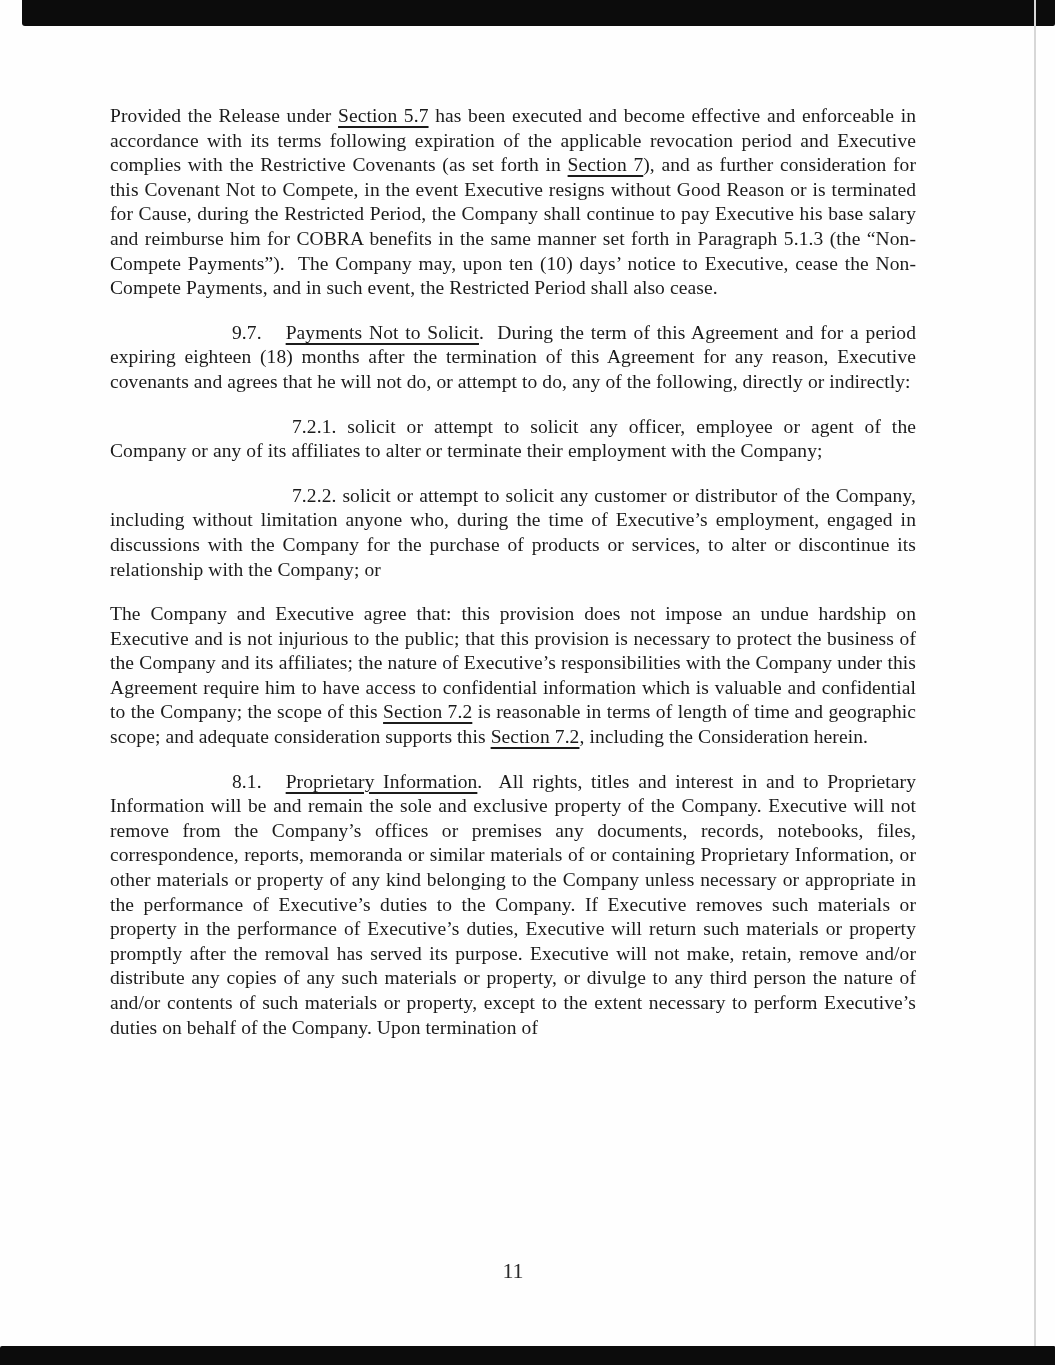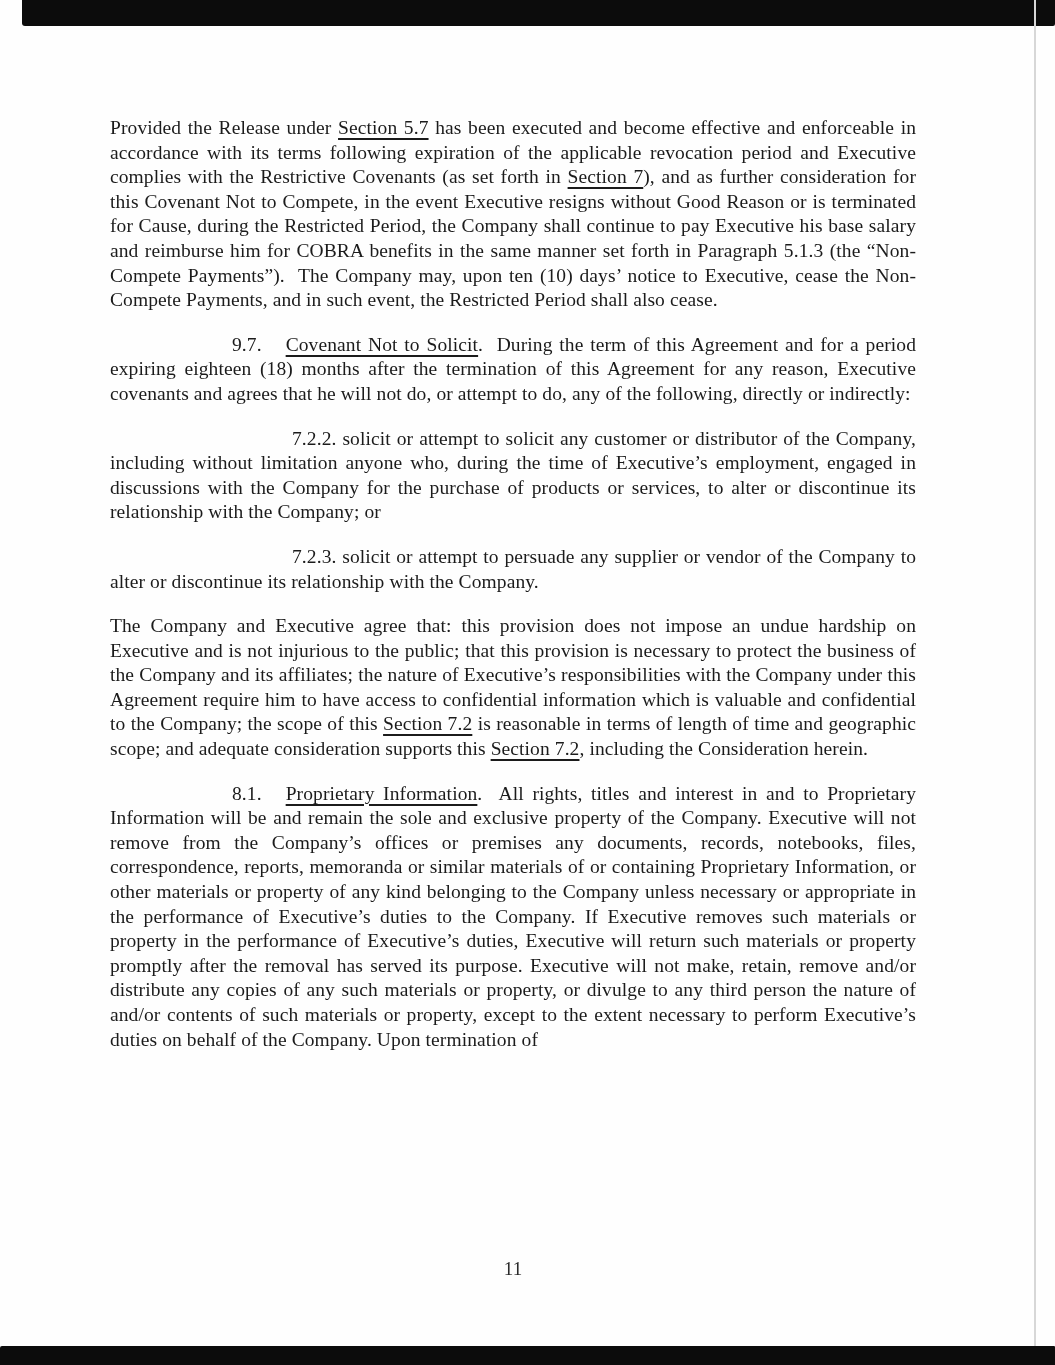--- a/index.html
+++ b/index.html
@@ -10,43 +10,43 @@
   }
   .scan-bar{position:absolute;background:#0c0c0c;}
   .scan-bar.top{top:0;left:22px;right:0;height:26px;border-radius:0 0 2px 3px;}
   .scan-bar.bottom{bottom:0;left:0;right:0;height:19px;border-radius:2px 1px 0 0;}
   .scan-line{position:absolute;top:0;left:1034px;width:2px;height:1348px;background:#d7d7d7;}
   .textblock{
     position:absolute;top:104px;left:110px;width:806px;
     color:#1b1b1b;font-size:19.5px;line-height:24.6px;
     letter-spacing:0.1px;
   }
-  .para{margin:12px 0 20px 0;text-align:justify;}
+  .para{margin:0 0 20px 0;text-align:justify;}
   .para.last{margin-bottom:0;}
   .ind-1{text-indent:122px;}
   .ind-2{text-indent:182px;}
   .ind-h{text-indent:60px;text-align:left;}
   .tab{display:inline-block;width:24px;}
   .tab-wide .tab{width:46px;}
   .u{text-decoration:underline;text-decoration-thickness:1.6px;text-underline-offset:3.5px;}
   .page-number{
     position:absolute;top:1258px;left:110px;width:806px;
-    text-align:center;color:#2a2a2a;font-size:19px;
+    text-align:center;color:#2a2a2a;font-size:22px;
   }
 </style>
 </head>
 <body>
 
 <div class="scan-bar top"></div>
 <div class="scan-line"></div>
 
 <div class="textblock">
   <p class="para"><span>Provided the Release under </span><span class="u">Section 5.7</span><span> has been executed and become effective and enforceable in accordance with its terms following expiration of the applicable revocation period and Executive complies with the Restrictive Covenants (as set forth in </span><span class="u">Section 7</span><span>), and as further consideration for this Covenant Not to Compete, in the event Executive resigns without Good Reason or is terminated for Cause, during the Restricted Period, the Company shall continue to pay Executive his base salary and reimburse him for COBRA benefits in the same manner set forth in Paragraph 5.1.3 (the “Non-Compete Payments”).&nbsp; The Company may, upon ten (10) days’ notice to Executive, cease the Non-Compete Payments, and in such event, the Restricted Period shall also cease.</span></p>
-  <p class="para ind-1"><span>9.7.</span><span class="tab"></span><span class="u">Covenant Not to Solicit</span><span>.&nbsp; During the term of this Agreement and for a period expiring eighteen (18) months after the termination of this Agreement for any reason, Executive covenants and agrees that he will not do, or attempt to do, any of the following, directly or indirectly:</span></p>
+  <p class="para ind-1"><span>9.7.</span><span class="tab"></span><span class="u">Payments Not to Solicit</span><span>.&nbsp; During the term of this Agreement and for a period expiring eighteen (18) months after the termination of this Agreement for any reason, Executive covenants and agrees that he will not do, or attempt to do, any of the following, directly or indirectly:</span></p>
+  <p class="para ind-2"><span>7.2.1. solicit or attempt to solicit any officer, employee or agent of the Company or any of its affiliates to alter or terminate their employment with the Company;</span></p>
   <p class="para ind-2"><span>7.2.2. solicit or attempt to solicit any customer or distributor of the Company, including without limitation anyone who, during the time of Executive’s employment, engaged in discussions with the Company for the purchase of products or services, to alter or discontinue its relationship with the Company; or</span></p>
-  <p class="para ind-2"><span>7.2.3. solicit or attempt to persuade any supplier or vendor of the Company to alter or discontinue its relationship with the Company.</span></p>
   <p class="para"><span>The Company and Executive agree that: this provision does not impose an undue hardship on Executive and is not injurious to the public; that this provision is necessary to protect the business of the Company and its affiliates; the nature of Executive’s responsibilities with the Company under this Agreement require him to have access to confidential information which is valuable and confidential to the Company; the scope of this </span><span class="u">Section 7.2</span><span> is reasonable in terms of length of time and geographic scope; and adequate consideration supports this </span><span class="u">Section 7.2</span><span>, including the Consideration herein.</span></p>
   <p class="para ind-1 last"><span>8.1.</span><span class="tab"></span><span class="u">Proprietary Information</span><span>.&nbsp; All rights, titles and interest in and to Proprietary Information will be and remain the sole and exclusive property of the Company. Executive will not remove from the Company’s offices or premises any documents, records, notebooks, files, correspondence, reports, memoranda or similar materials of or containing Proprietary Information, or other materials or property of any kind belonging to the Company unless necessary or appropriate in the performance of Executive’s duties to the Company. If Executive removes such materials or property in the performance of Executive’s duties, Executive will return such materials or property promptly after the removal has served its purpose. Executive will not make, retain, remove and/or distribute any copies of any such materials or property, or divulge to any third person the nature of and/or contents of such materials or property, except to the extent necessary to perform Executive’s duties on behalf of the Company. Upon termination of</span></p>
 </div>
 
 <div class="page-number">11</div>
 
 <div class="scan-bar bottom"></div>
 
 </body></html>

